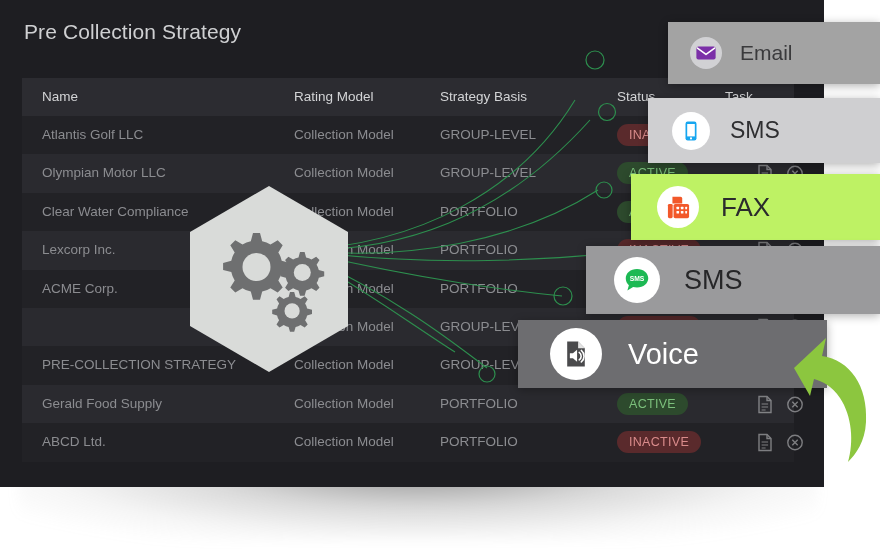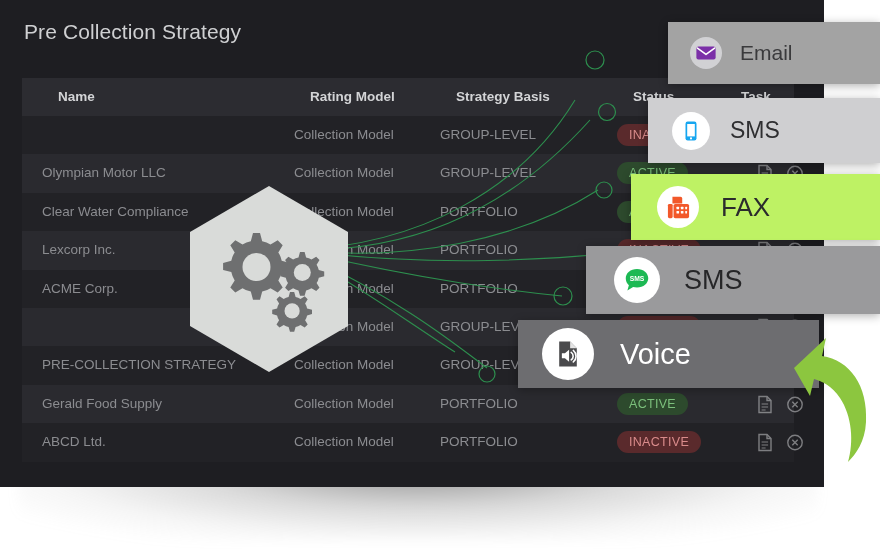--- a/index.html
+++ b/index.html
@@ -68,22 +68,21 @@
     border-collapse: collapse;
   }
 
   .thead-row {
     height: 38px;
     background: #2c2c31;
   }
   .thead-row .cell {
     color: #d3d4d6;
     font-size: 13.5px;
-    font-weight: 700;
-    margin-left: 16px;
+    font-weight: 400;
   }
 
   .trow {
     height: 38.4px;
   }
   .trow.odd  { background: #222226; }
   .trow.even { background: #2a2a2f; }
 
   .cell {
     display: inline-block;
@@ -225,20 +224,21 @@
   }
   .card-sms-green .card-label {
     margin-left: 24px; font-size: 27px; color: #262628;
   }
 
   .card-voice {
     left: 518px; top: 320px;
     width: 301px; height: 68px;
     background: #6d6d70;
     z-index: 7;
+    padding-left: 8px;
   }
   .card-voice .card-icon {
     width: 52px; height: 52px; margin-left: 24px;
   }
   .card-voice .card-label {
     margin-left: 26px; font-size: 29px; color: #ffffff;
   }
 
   
   .green-arrow {
@@ -266,20 +266,21 @@
           <div class="row-wrap">
             <span class="cell c-name">Name</span>
             <span class="cell c-rating">Rating Model</span>
             <span class="cell c-basis">Strategy Basis</span>
             <span class="cell c-status">Status</span>
             <span class="cell c-task">Task</span>
           </div>
         </div>
         <div class="trow odd">
           <div class="row-wrap">
+            <span class="cell c-name">Atlantis Golf LLC</span>
             <span class="cell c-rating">Collection Model</span>
             <span class="cell c-basis">GROUP-LEVEL</span>
             <span class="badge inactive">INACTIVE</span>
             <span class="task-icons">
               <span class="icon-doc"><svg width="18" height="19" viewBox="0 0 18 19">
                   <path d="M3,1.5 h8 l4,4 v12 h-12 z" fill="none" stroke="#c9cacc" stroke-width="1.4"></path>
                   <path d="M11,1.5 v4 h4" fill="none" stroke="#c9cacc" stroke-width="1.4"></path>
                   <path d="M5.6,9 h6.5 M5.6,12 h6.5 M5.6,15 h4" stroke="#c9cacc" stroke-width="1.2"></path>
                 </svg></span>
               <span class="icon-del"><svg width="18" height="19" viewBox="0 0 18 19">

